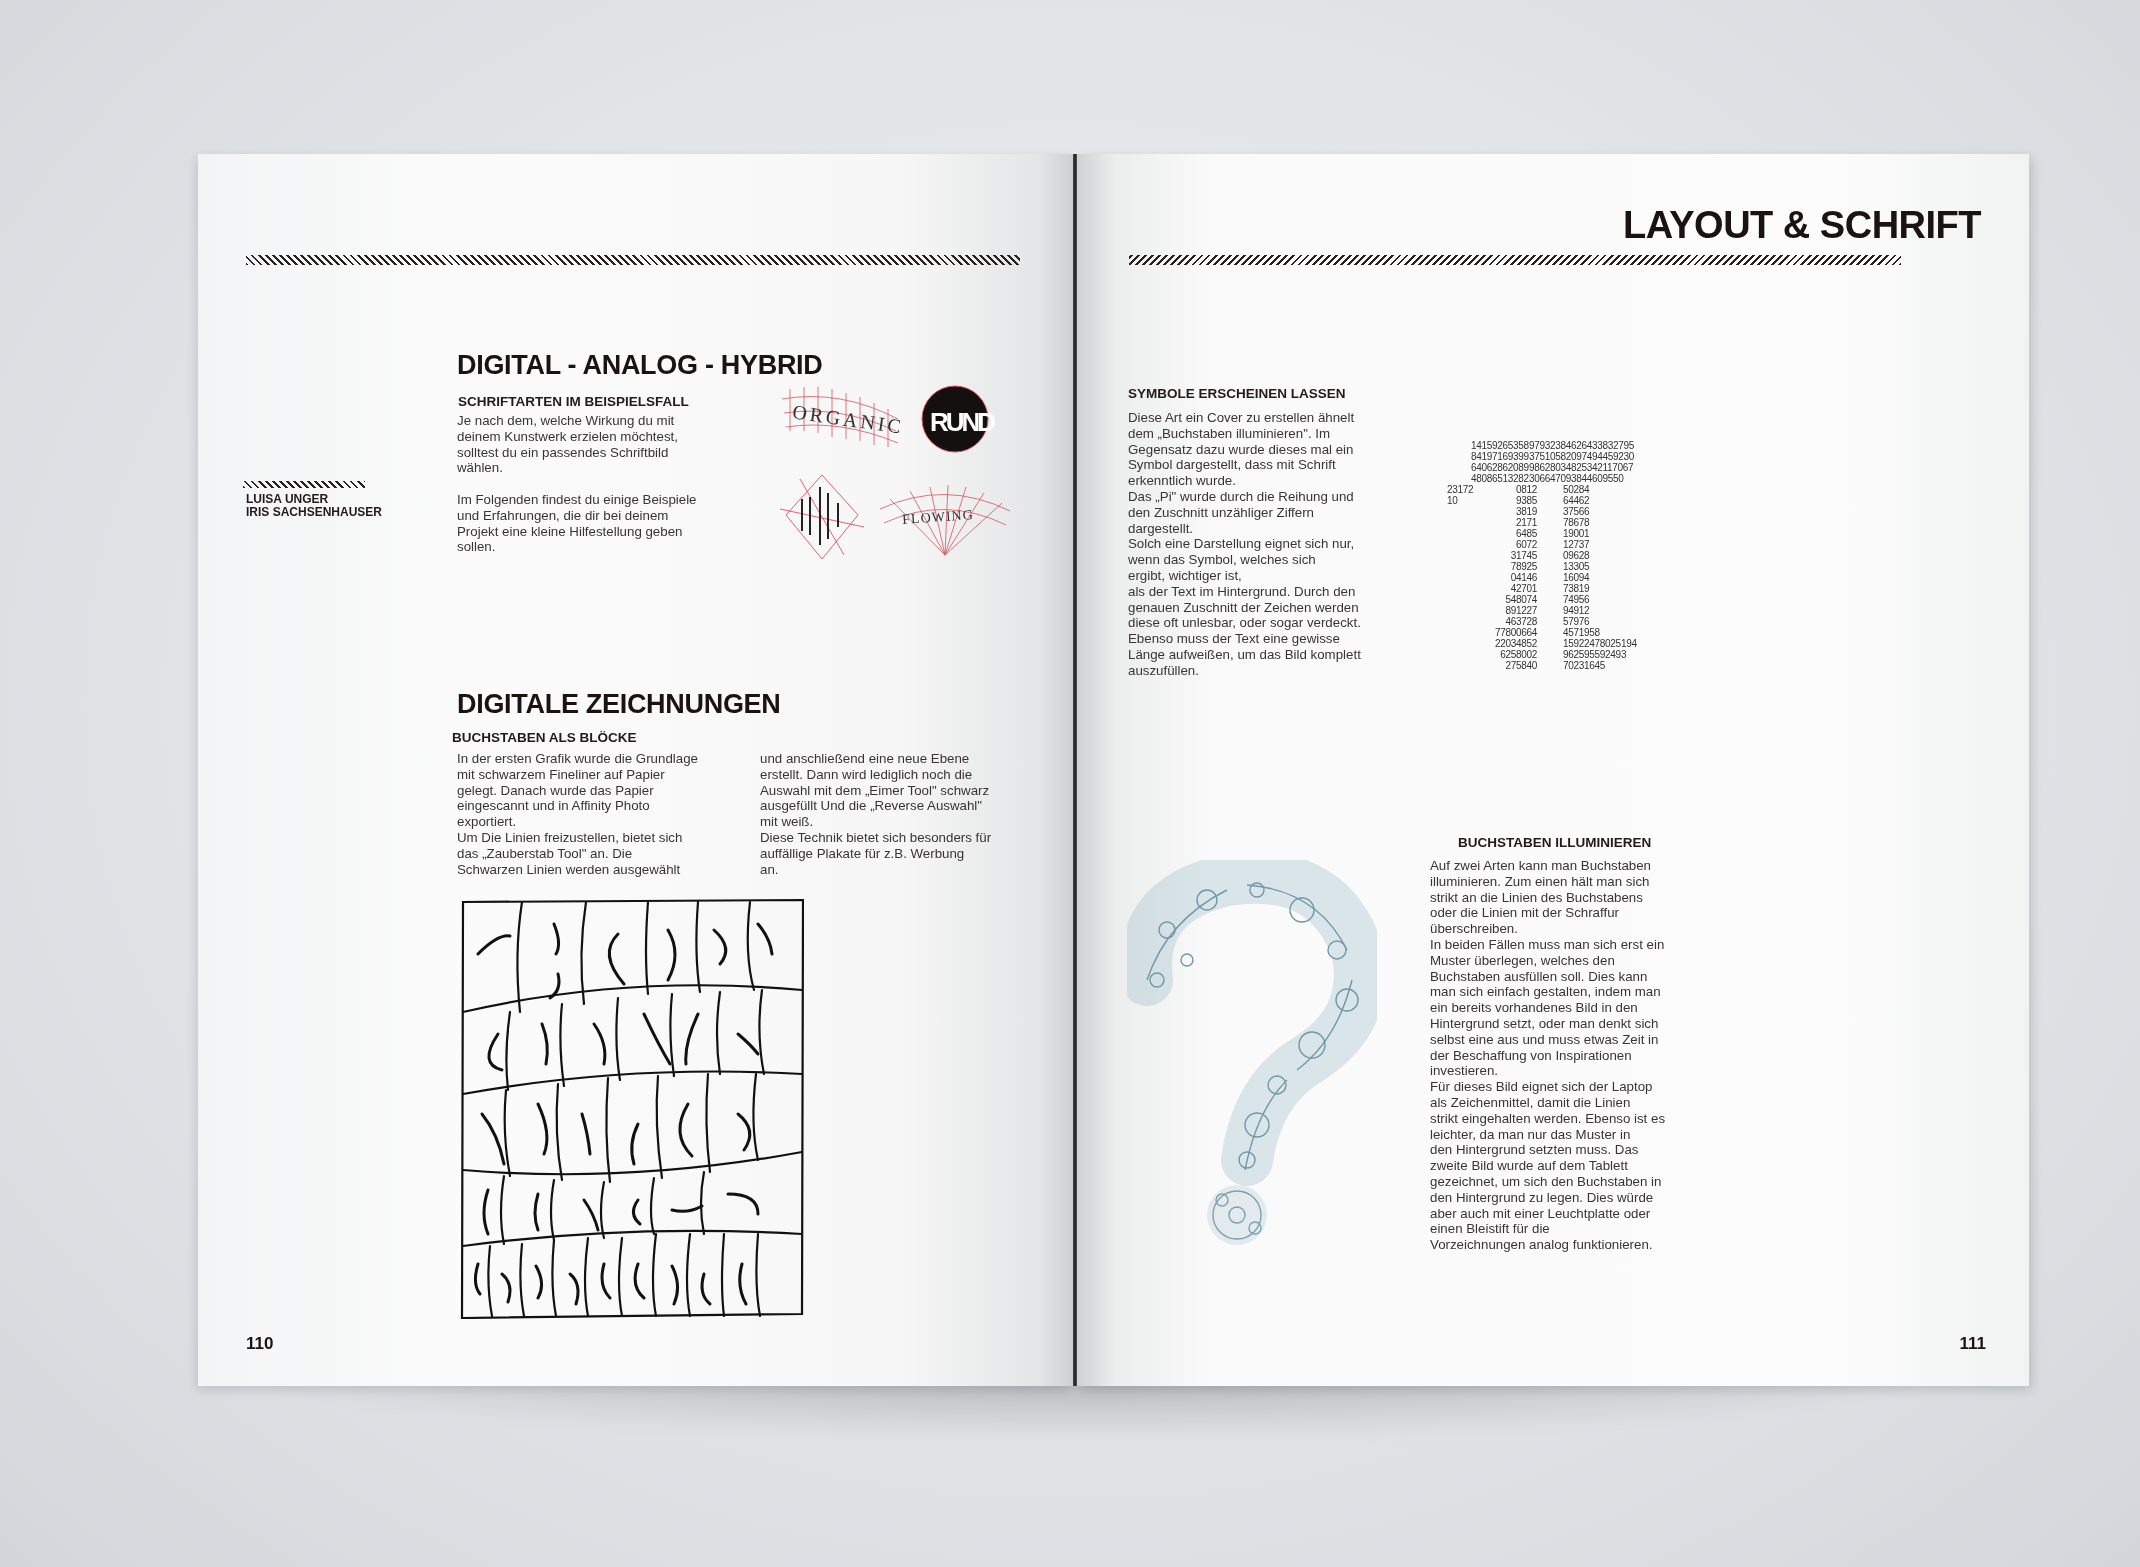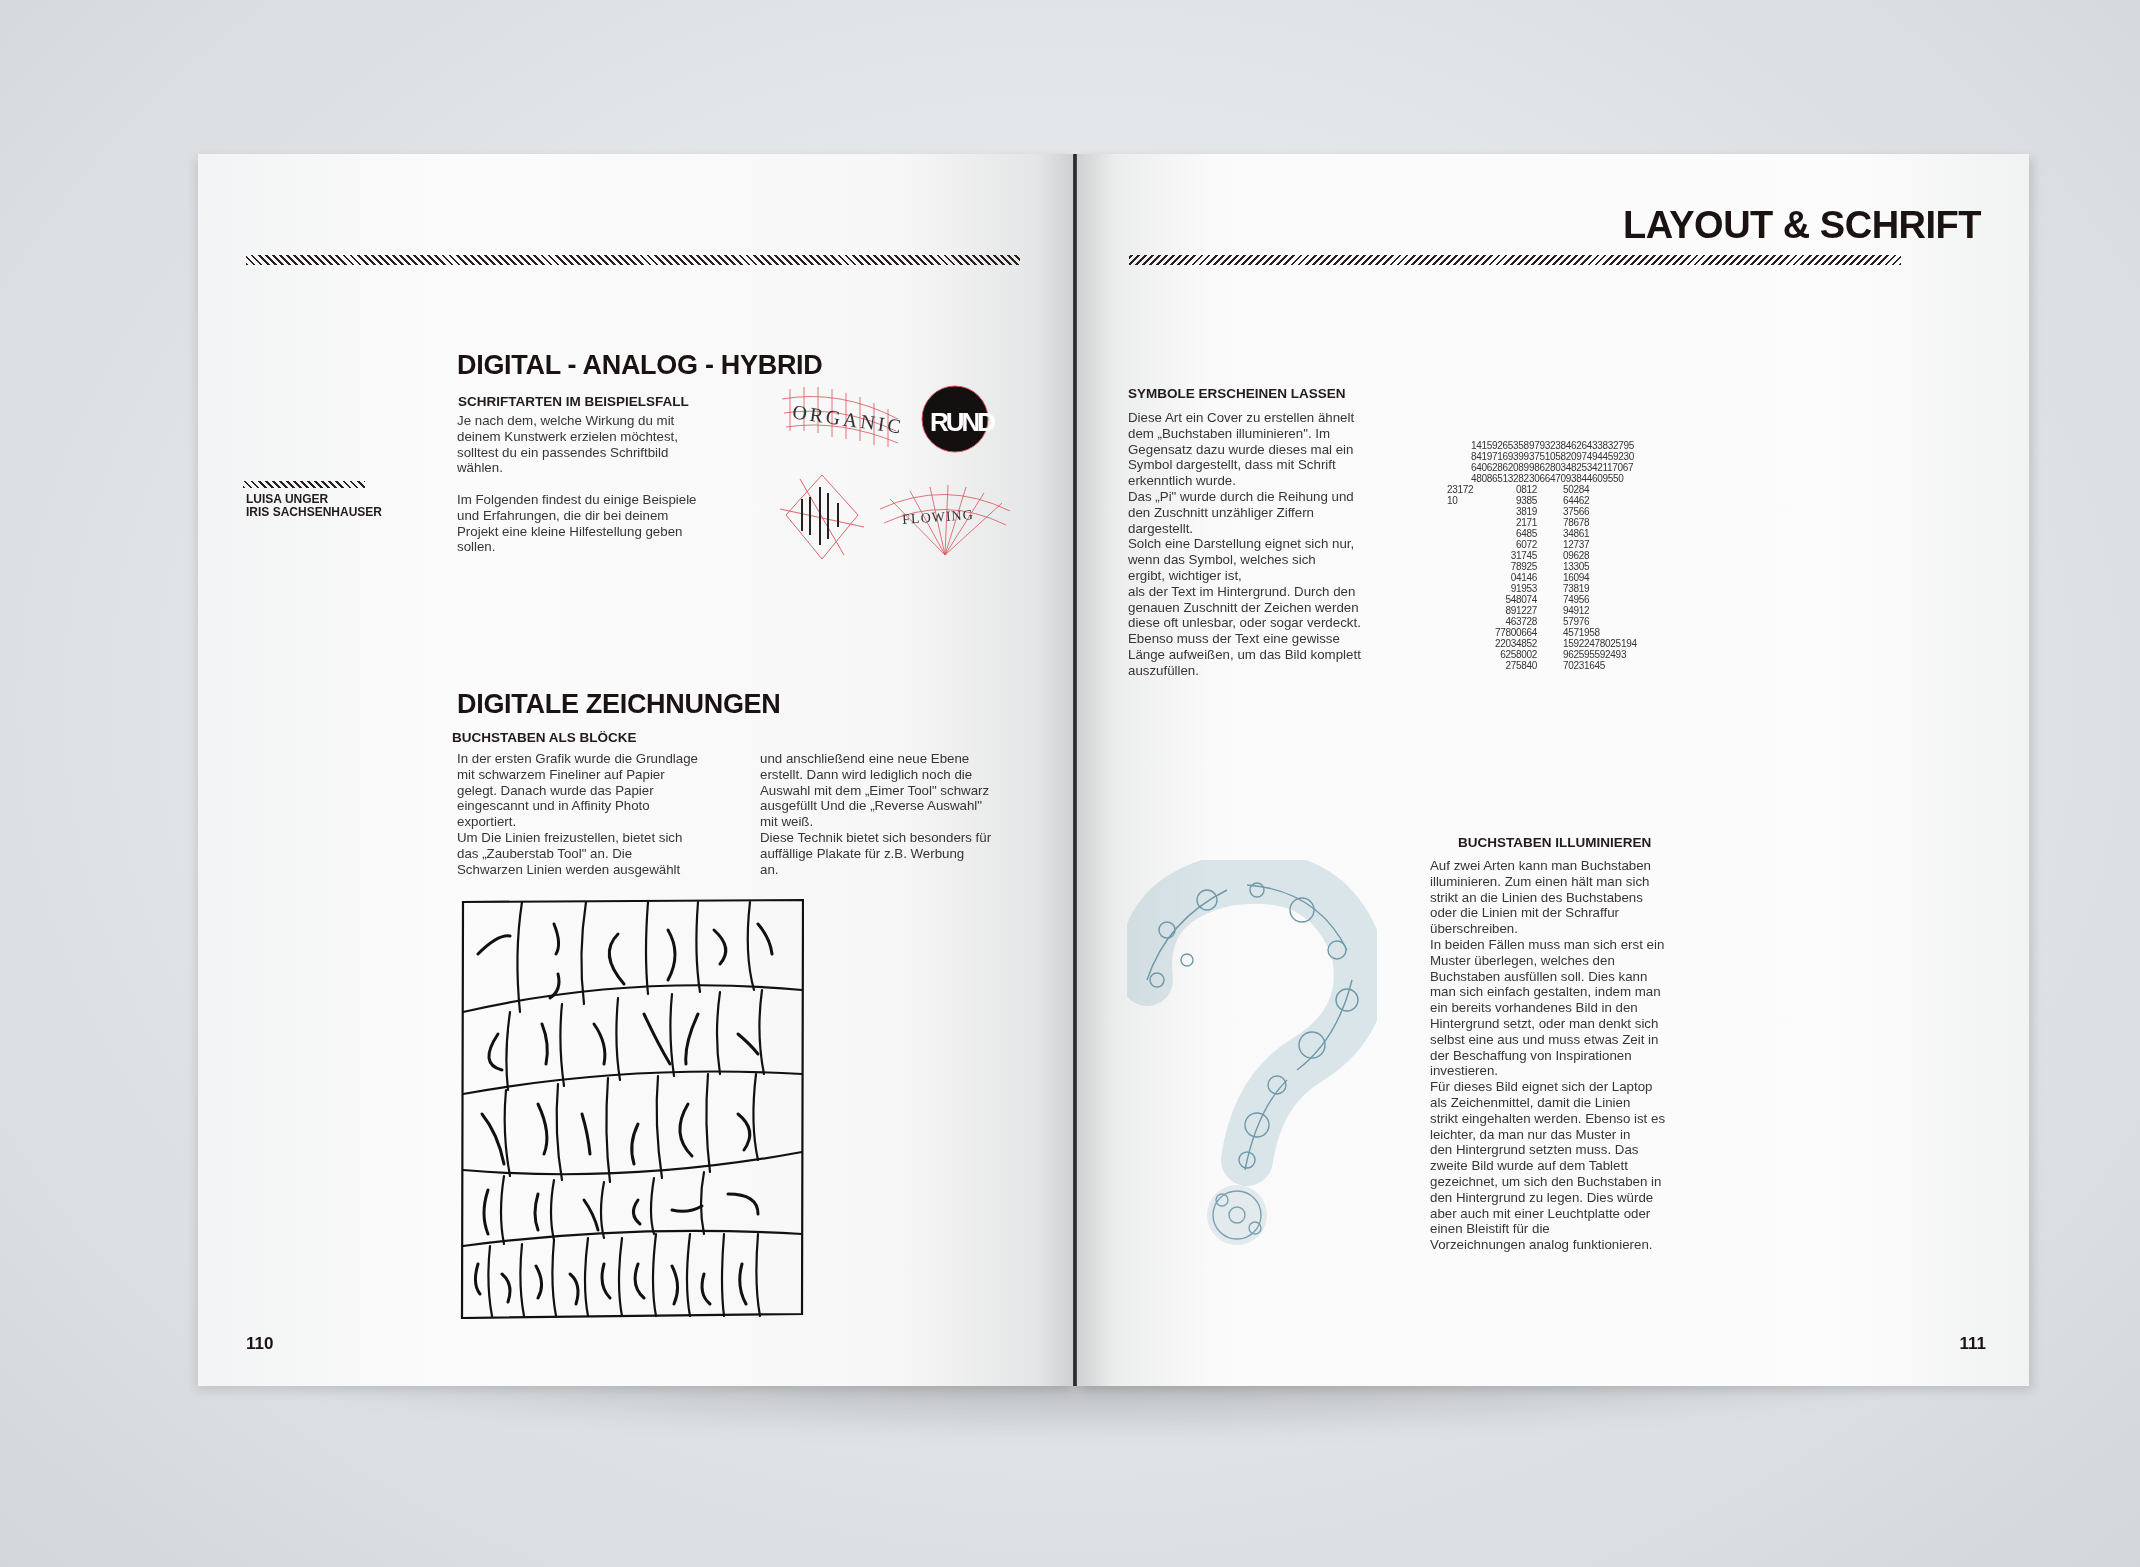--- a/index.html
+++ b/index.html
@@ -262,33 +262,33 @@
 <span>10</span></div>
     <div class="pi-digits" style="left:34px; top:44px; text-align:right; width:60px;"><span>0812</span>
 <span>9385</span>
 <span>3819</span>
 <span>2171</span>
 <span>6485</span>
 <span>6072</span>
 <span>31745</span>
 <span>78925</span>
 <span>04146</span>
-<span>91953</span>
+<span>42701</span>
 <span>548074</span>
 <span>891227</span>
 <span>463728</span>
 <span>77800664</span>
 <span>22034852</span>
 <span>6258002</span>
 <span>275840</span></div>
     <div class="pi-digits" style="left:120px; top:44px;"><span>50284</span>
 <span>64462</span>
 <span>37566</span>
 <span>78678</span>
-<span>34861</span>
+<span>19001</span>
 <span>12737</span>
 <span>09628</span>
 <span>13305</span>
 <span>16094</span>
 <span>73819</span>
 <span>74956</span>
 <span>94912</span>
 <span>57976</span>
 <span>4571958</span>
 <span>15922478025194</span>

